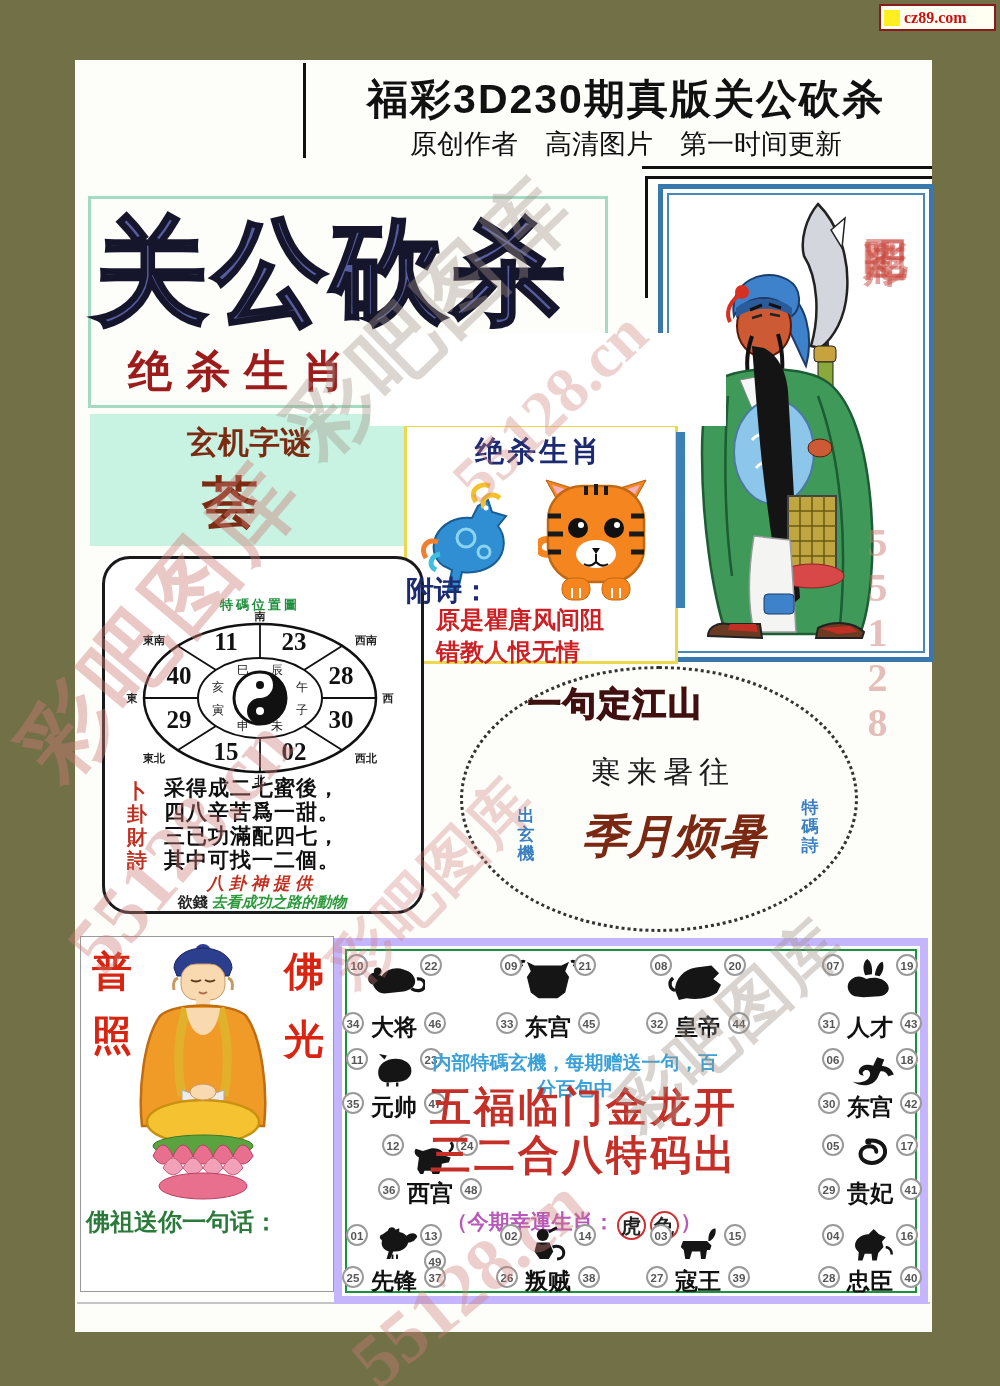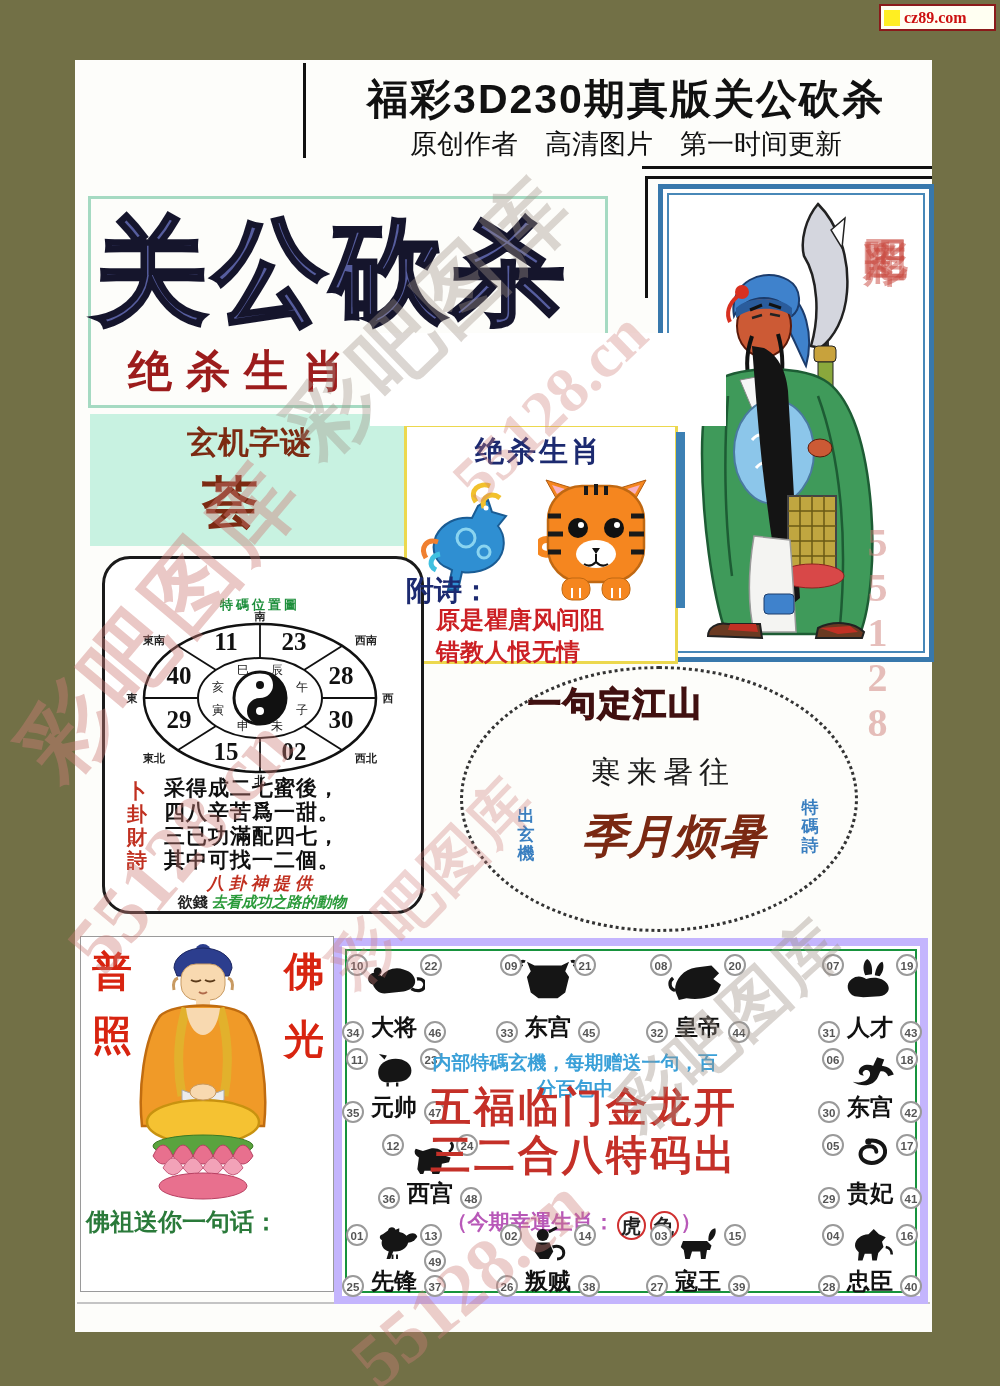--- a/index.html
+++ b/index.html
@@ -67,21 +67,21 @@
   
   .zpanel{left:334px;top:938px;width:578px;height:350px;background:#fff;border:8px solid #c4b5fd;
       box-shadow:inset 0 0 0 3px #fff, inset 0 0 0 5px #17933d;z-index:2;}
   .zcell{position:absolute;width:92px;}
   .num{display:inline-block;width:22px;height:22px;border:2px solid #9a9a9a;border-radius:50%;background:#fff;
       font-size:11.5px;font-weight:bold;color:#555;line-height:20px;text-align:center;box-sizing:border-box;}
   .zcell .tl{position:absolute;left:-2px;top:0;}
   .zcell .tr{position:absolute;right:-2px;top:0;}
   .zcell .mr{position:absolute;right:-6px;top:26px;}
   .zanimal{display:block;margin:2px auto 0 auto;}
-  .zlabel-row{position:absolute;left:-6px;right:-6px;display:flex;justify-content:space-between;align-items:flex-end;}
+  .zlabel-row{position:absolute;left:-6px;right:-6px;display:flex;justify-content:space-between;align-items:flex-start;}
   .zlabel{font-size:23px;font-weight:bold;color:#111;white-space:nowrap;}
   .znotice{left:88px;top:104px;width:290px;text-align:center;font-size:19px;font-weight:bold;color:#3aa0d8;position:absolute;}
   .zslogan{left:88px;width:290px;text-align:center;font-size:41px;font-weight:bold;color:#c43028;letter-spacing:3px;position:absolute;white-space:nowrap;}
   .zlucky{left:92px;top:262px;width:280px;position:absolute;text-align:center;font-size:21px;font-weight:bold;color:#b858b8;white-space:nowrap;}
   .lucky-circ{display:inline-block;width:29px;height:29px;border:2px solid #d03030;border-radius:50%;color:#222;
       font-size:20px;line-height:27px;text-align:center;box-sizing:border-box;margin:0 2px;vertical-align:-4px;}
   
   .badge{left:879px;top:4px;width:117px;height:27px;background:#fffff2;border:2px solid #8b1a1a;display:flex;align-items:center;z-index:10;box-sizing:border-box;}
   .badge-sq{width:16px;height:16px;background:#ffee22;margin:0 4px 0 3px;}
   .badge-txt{color:#cc1111;font-weight:bold;font-size:16px;font-family:"Liberation Serif",serif;}

